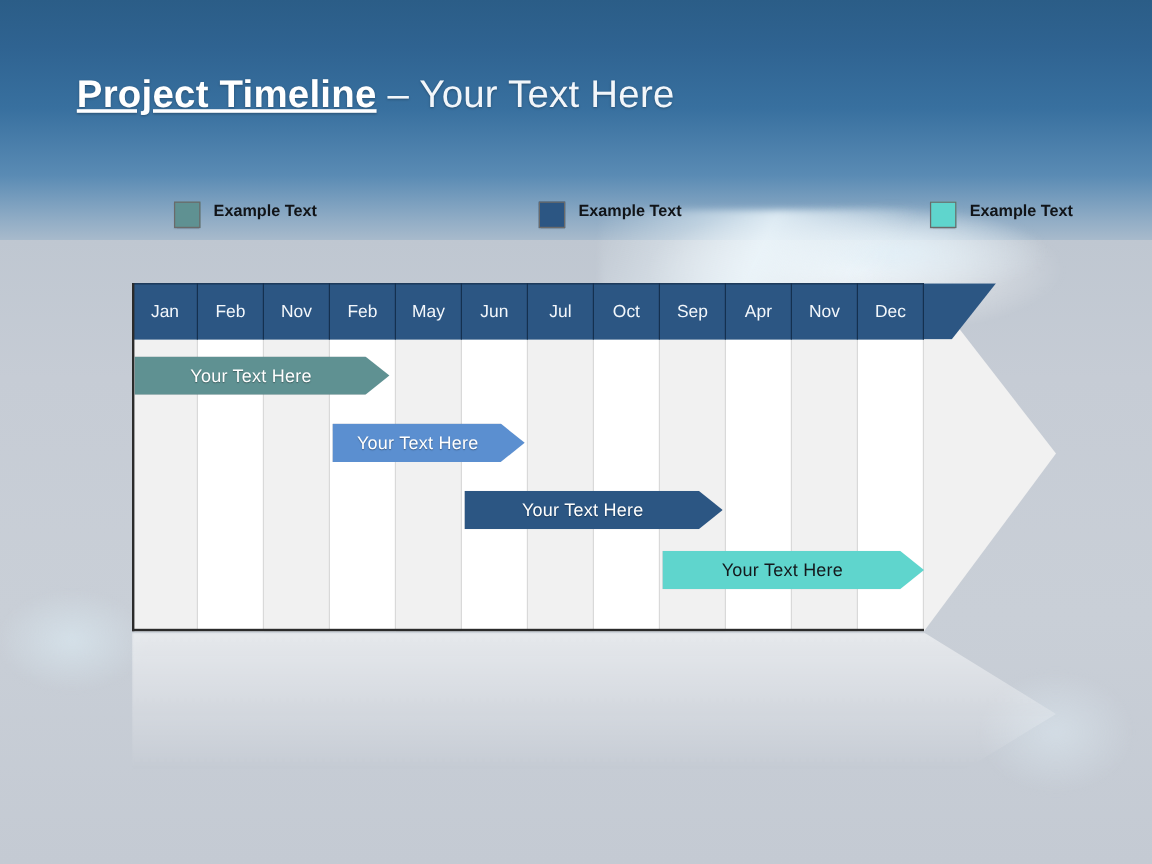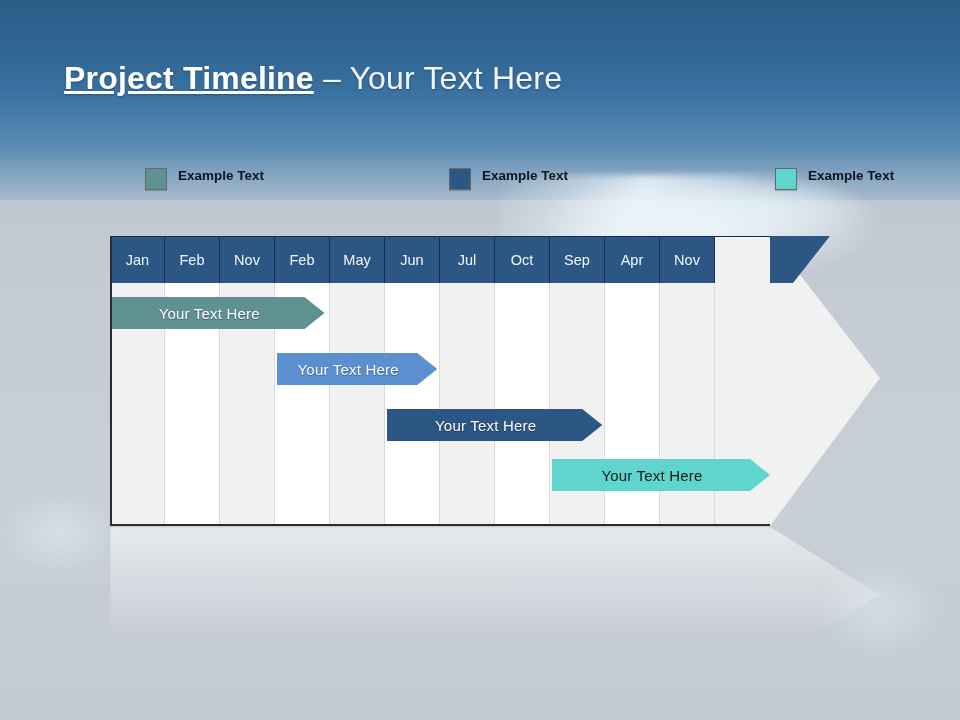--- a/index.html
+++ b/index.html
@@ -211,20 +211,25 @@
       <div class="gcol even">
         <div class="stripe"></div>
         <div class="vline"></div>
         <div class="hcell">Apr</div>
       </div>
       <div class="gcol odd">
         <div class="stripe"></div>
         <div class="vline"></div>
         <div class="hcell">Nov</div>
       </div>
+      <div class="gcol even">
+        <div class="stripe"></div>
+        <div class="vline"></div>
+        <div class="hcell">Dec</div>
+      </div>
     </div>
   <div class="head-tri2"></div>
   <div class="top-rule"></div>
   <div class="bottom-rule"></div>
   <div class="left-rule"></div>
   <div id="bars">
       <div class="bar" style="left: 2px; top: 61px; width: 212.5px;">
         <div class="shape" style="background: rgb(95, 145, 146); clip-path: polygon(0px 0px, 192.5px 0px, 212.5px 16px, 192.5px 32px, 0px 32px);"></div>
         <div class="txt lightfg">Your  Text Here</div>
       </div>

